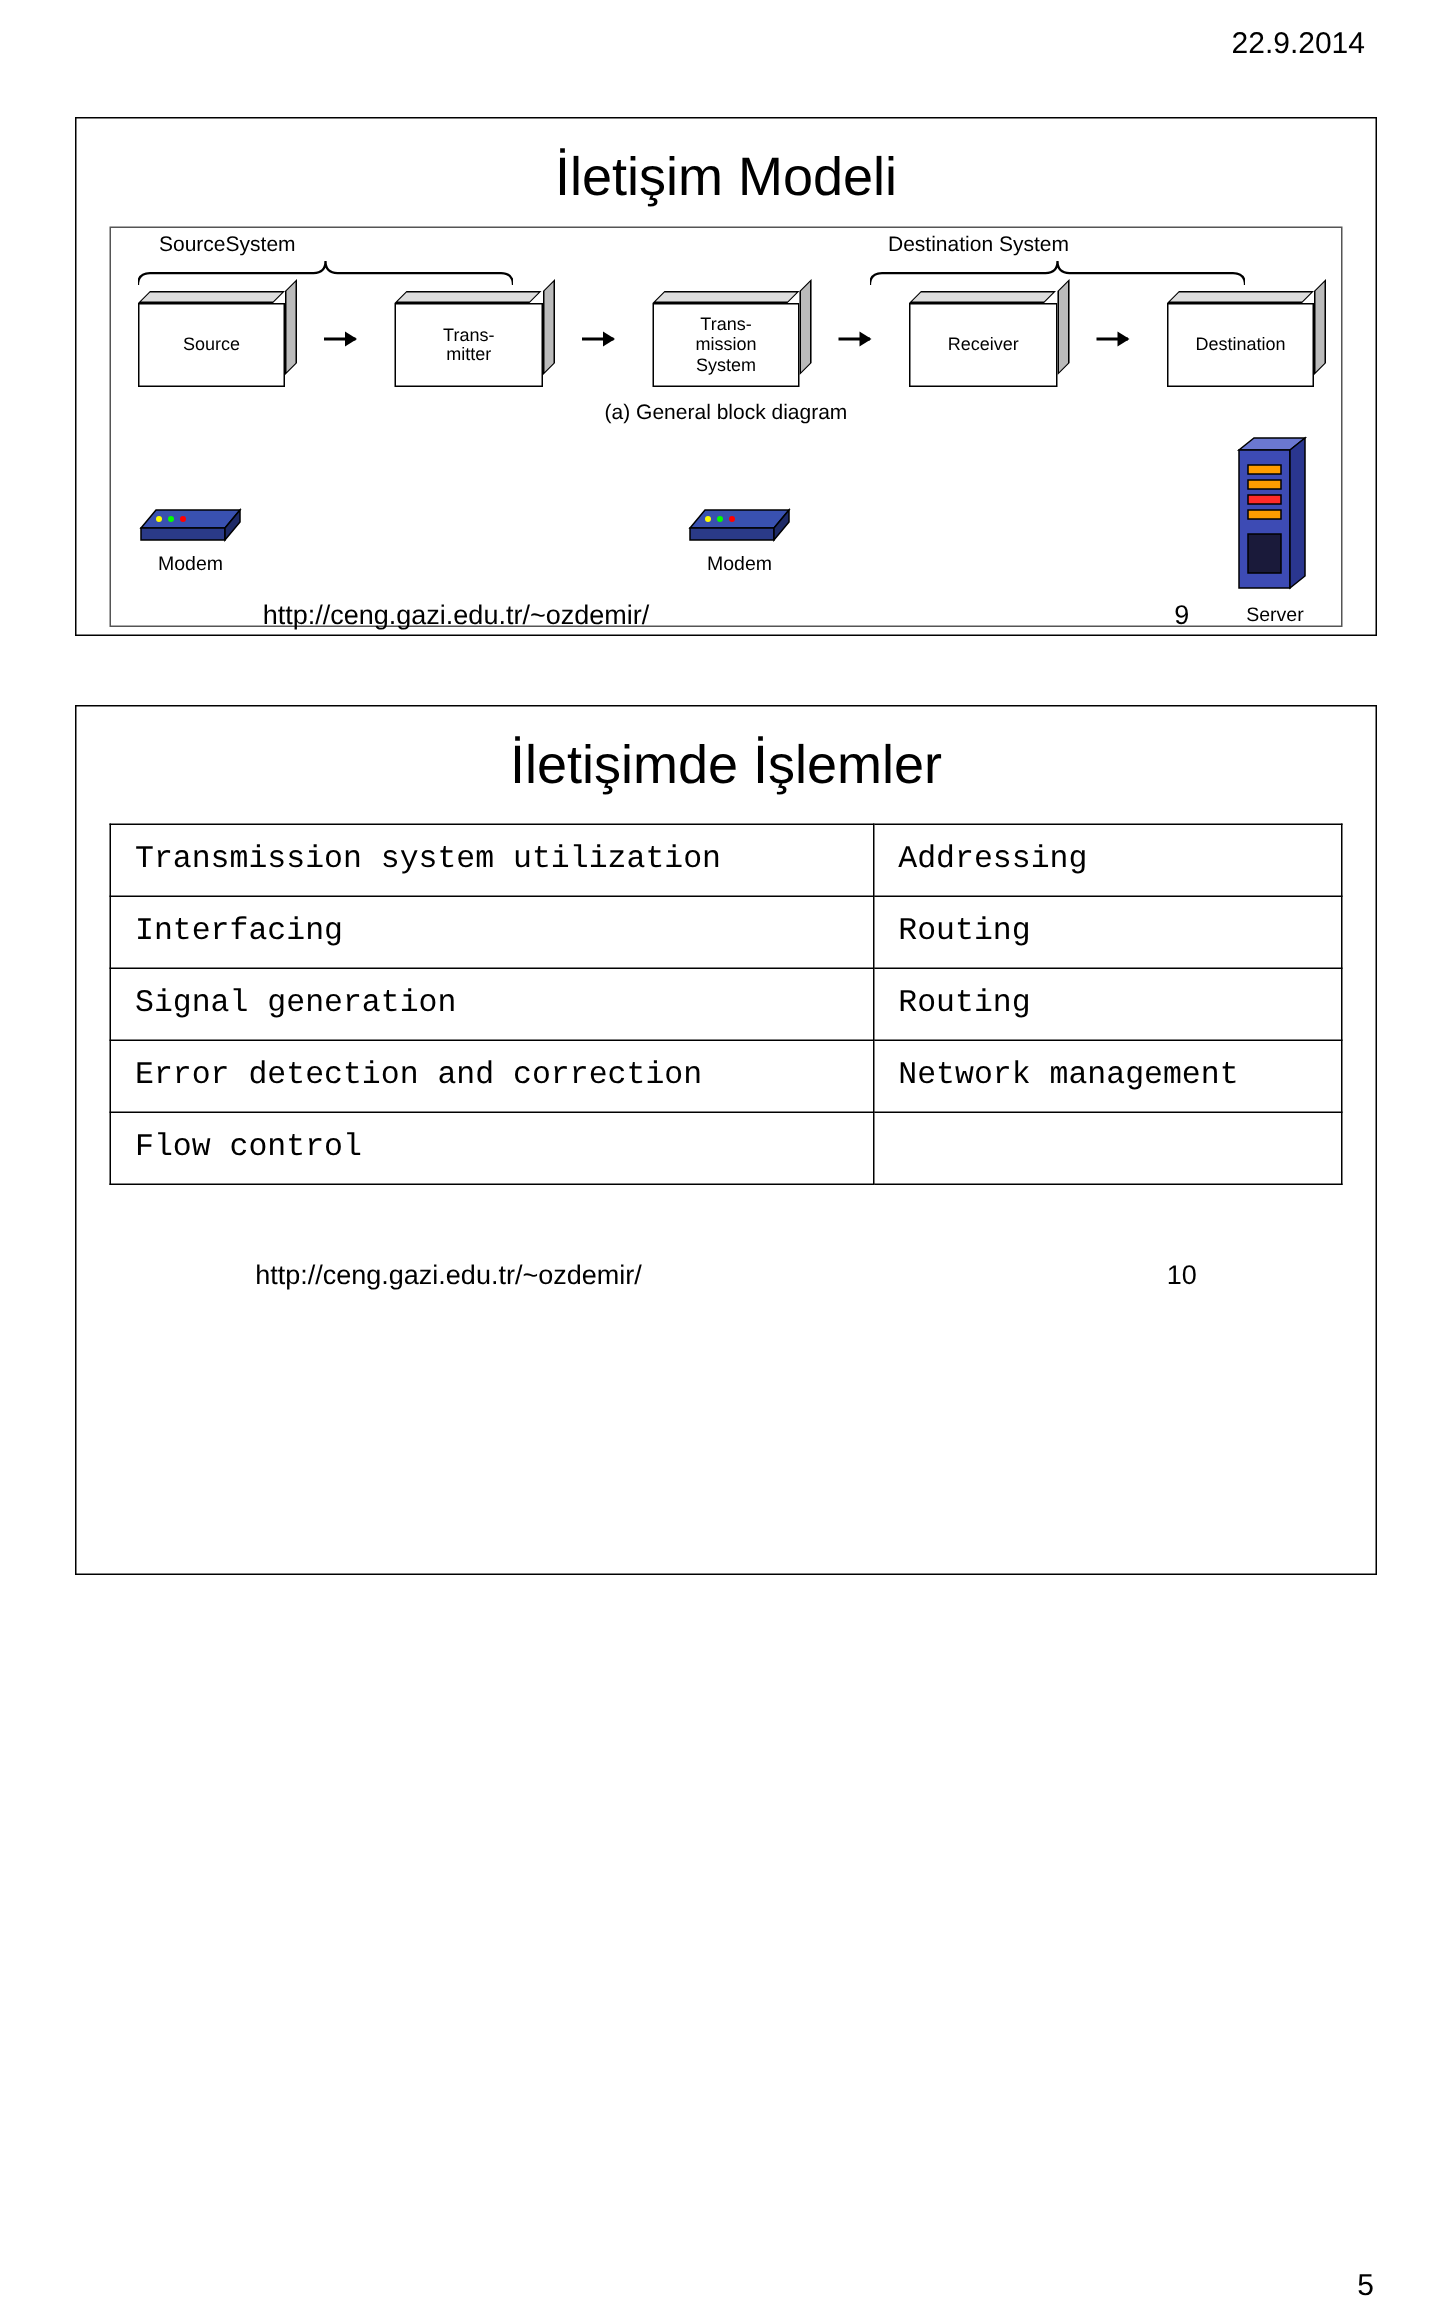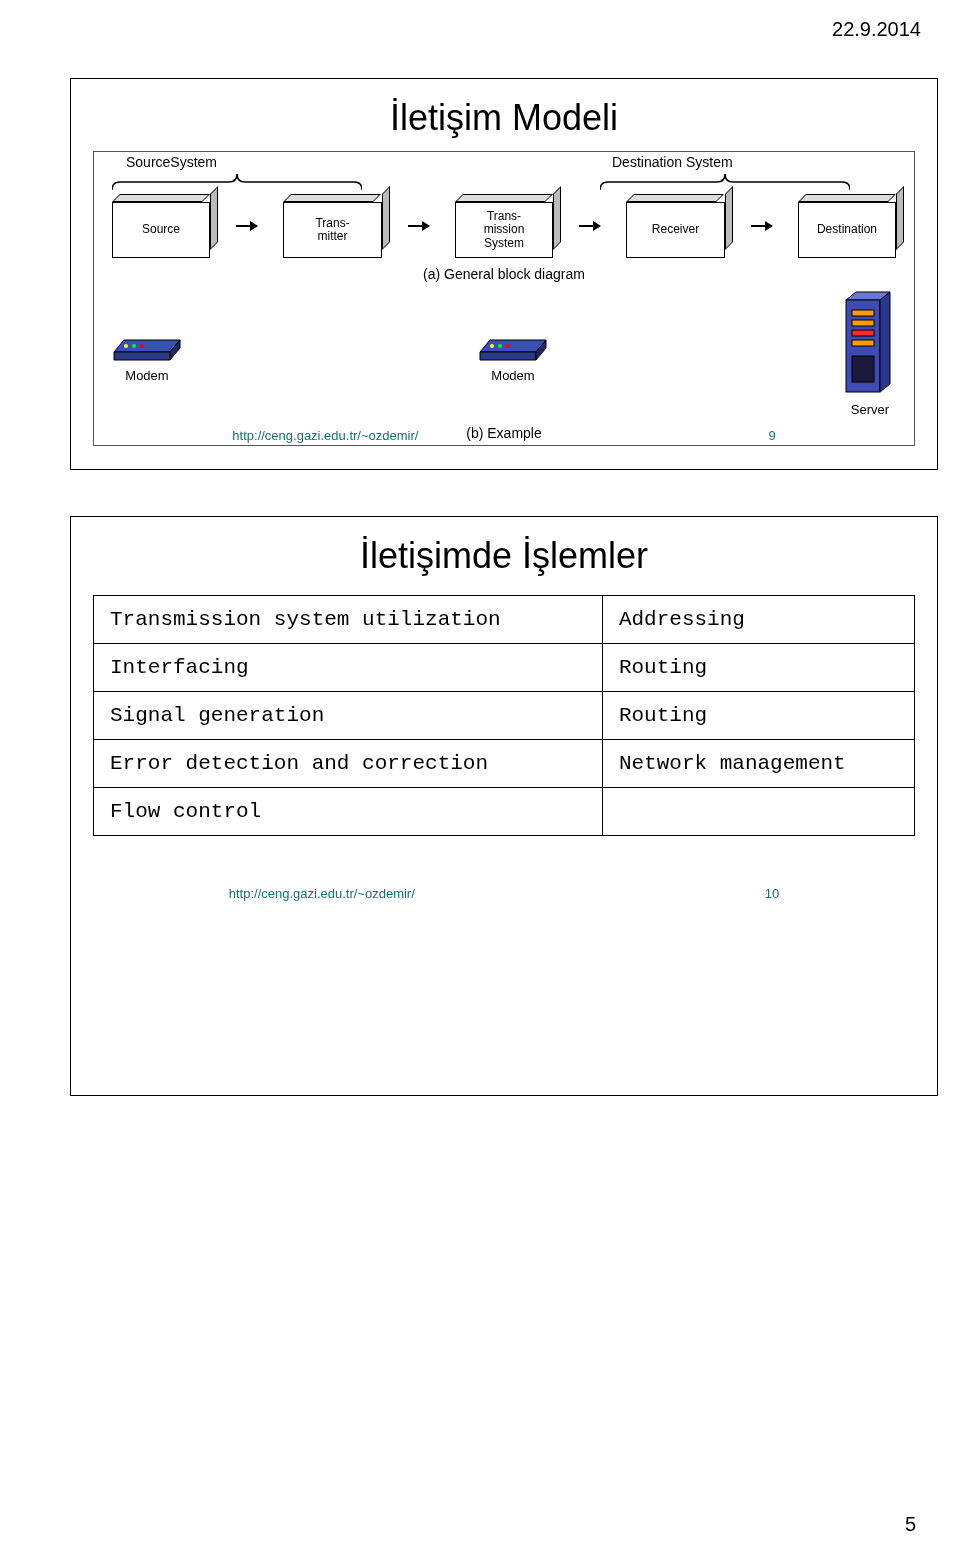--- a/index.html
+++ b/index.html
@@ -9,34 +9,33 @@
     width: 960px;
     height: 1548px;
     position: relative;
     padding: 18px 42px 40px 50px;
     font-size: 15px;
     color: #000;
   }
   .page-date {
     position: absolute;
     top: 18px;
-    right: 39px;
+    right: 50px;
     font-size: 20px;
   }
   .slides-area {
     margin-top: 60px;
   }
   .slide-frame {
     border: 1.5px solid #000;
     width: 100%;
     margin-bottom: 46px;
     position: relative;
     background: #fff;
-    padding: 18px 22px 26px;
-    margin-left: 20px;
+    padding: 18px 22px 2px;
   }
   .slide-title {
     font-size: 36px;
     text-align: center;
     margin-bottom: 12px;
   }
   
   .fig {
     border: 1px solid #555;
     width: 100%;
@@ -114,22 +113,22 @@
     display: flex;
     flex-direction: column;
     align-items: center;
     gap: 4px;
   }
   .slide-footer {
     display: flex;
     justify-content: center;
     align-items: baseline;
     gap: 350px;
-    font-size: 13px;
-    color: #0f766e;
+    font-size: 18px;
+    color: #000000;
     margin-top: 4px;
   }
   
   .ops-table {
     border-collapse: collapse;
     width: 100%;
     margin-top: 18px;
     margin-bottom: 50px;
   }
   .ops-table td {
@@ -241,21 +240,20 @@
             <rect x="10" y="22" width="22" height="6" fill="#ff9c00" stroke="#000"></rect>
             <rect x="10" y="32" width="22" height="6" fill="#ff9c00" stroke="#000"></rect>
             <rect x="10" y="42" width="22" height="6" fill="#ff2a2a" stroke="#000"></rect>
             <rect x="10" y="52" width="22" height="6" fill="#ff9c00" stroke="#000"></rect>
             <rect x="10" y="68" width="22" height="26" fill="#1a1a3a" stroke="#000"></rect>
           </svg>
           <span>Server</span>
         </div>
       </div>
 
-      <div class="caption-b" style="padding-bottom:4px;">(b) Example</div>
     </div>
 
     <div class="slide-footer" style="margin-top:-18px; position:relative; z-index:2;">
       <span>http://ceng.gazi.edu.tr/~ozdemir/</span>
       <span>9</span>
     </div>
   </div>
 
   <div class="slide-frame" style="min-height:580px;">
     <div class="slide-title">İletişimde İşlemler</div>

